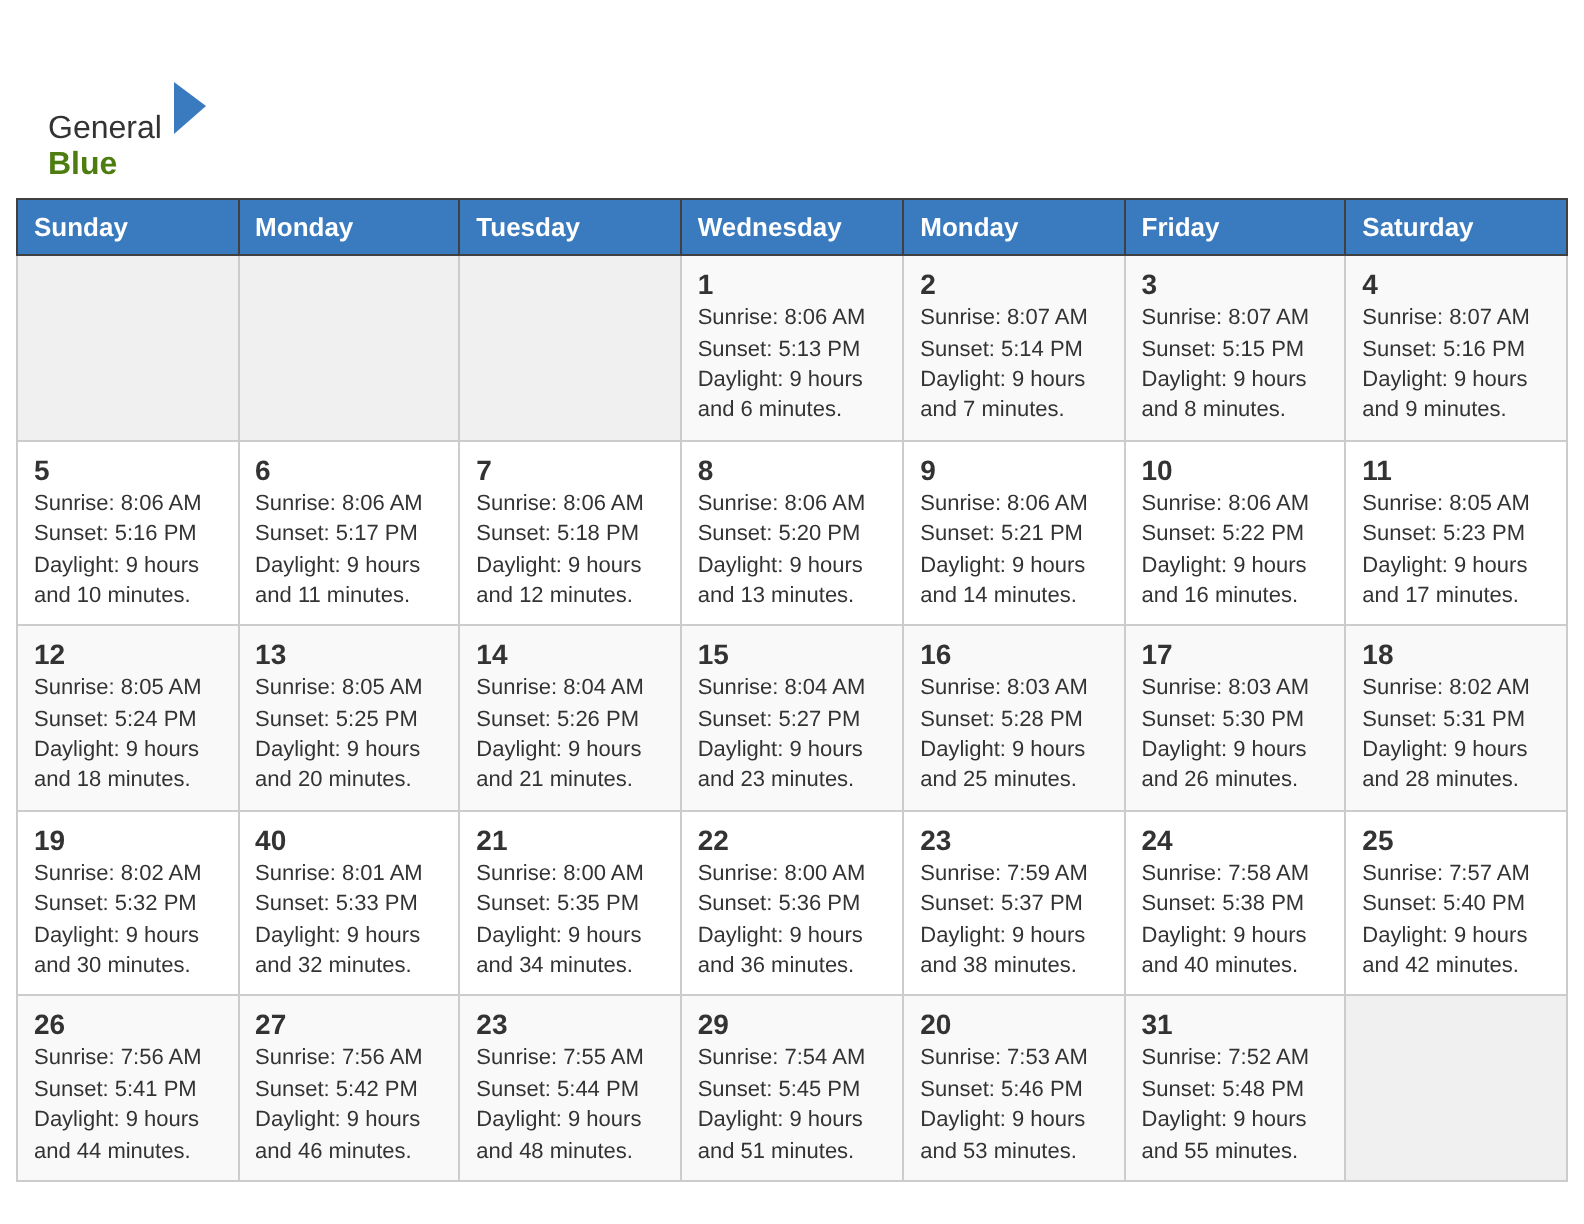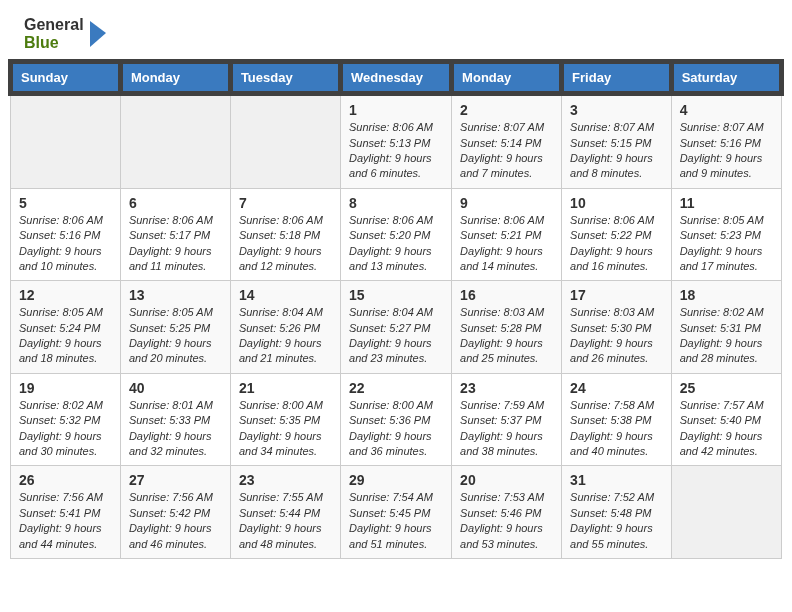--- a/index.html
+++ b/index.html
@@ -39,21 +39,21 @@
       width: calc(100% - 16px);
       margin-left: 8px;
     }
     .calendar thead tr th {
       background-color: #3a7abf;
       color: #fff;
       font-size: 13px;
       font-weight: bold;
       padding: 6px 8px;
       text-align: left;
-      border: 5px solid #404040;
+      border: 1px solid #404040;
     }
     .calendar tbody tr td {
       border: 1px solid #ccc;
       vertical-align: top;
       padding: 6px 8px;
       width: 112px;
       min-height: 80px;
       font-size: 11px;
       color: #333;
       background: #fff;
@@ -65,34 +65,33 @@
       font-size: 14px;
       font-weight: bold;
       color: #333;
       display: block;
       margin-bottom: 2px;
     }
     .day-info {
       font-size: 11px;
       color: #333;
       line-height: 1.4;
-      font-style: italic;
     }
     .empty-cell {
       background: #f0f0f0 !important;
     }
   </style>
 </head>
 <body>
 
 <div class="header">
   <div class="logo">
   <div style="display:flex;align-items:center;">
     <div style="display:flex;flex-direction:column;line-height:1.1;">
-      <span style="font-size:16px;font-weight:bold;color:#333;">General</span>
+      <span style="font-size:16px;font-weight:normal;color:#333;margin-top:40px;">General</span>
       <span style="font-size:16px;font-weight:bold;color:#4d7c0f;">Blue</span>
     </div>
     <svg width="22" height="30" viewBox="0 0 22 30" style="margin-left:2px;">
       <polygon points="4,28 4,2 20,14" fill="#3a7abf"></polygon>
     </svg>
   </div>
 </div>
   <div class="title-area">
     <div class="month-title"></div>
     <div class="location-title"></div>

